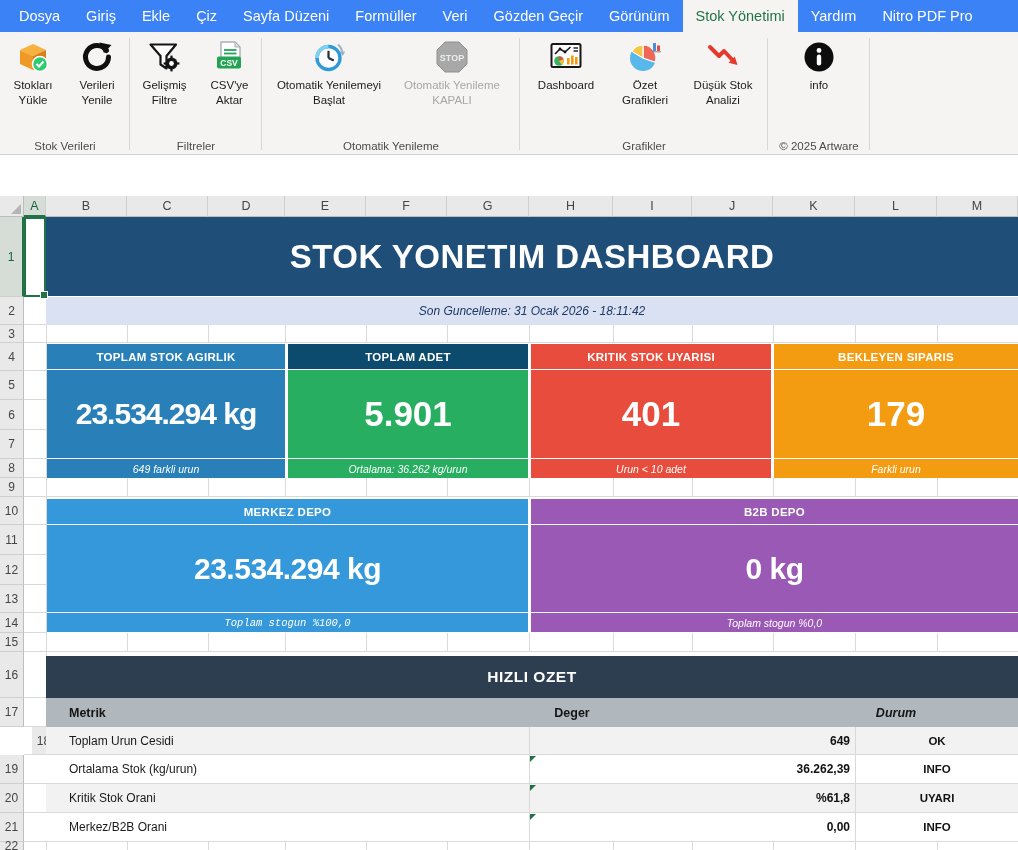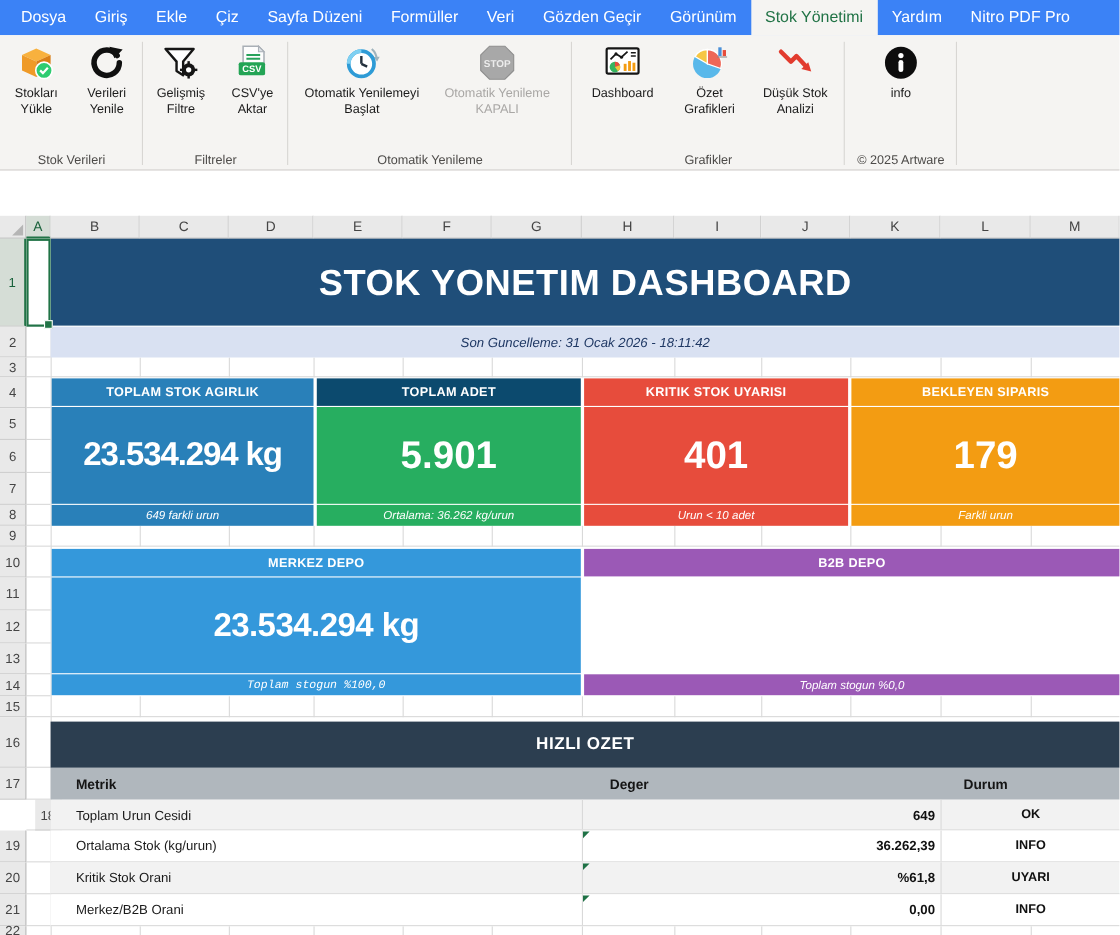--- a/index.html
+++ b/index.html
@@ -92,21 +92,21 @@
   .depot .cbody{font-size:30px;letter-spacing:-.5px;}
 
   
   .sum-title{position:absolute;left:46px;top:460px;width:972px;height:42px;z-index:1;
              display:flex;align-items:center;justify-content:center;color:#fff;font-size:15.5px;
              font-weight:bold;letter-spacing:.5px;}
   .sum-head{position:absolute;left:46px;top:502px;width:972px;height:29px;z-index:1;
             font-size:12.5px;font-weight:bold;color:#151515;}
   .sum-head .h-metric{position:absolute;left:23px;top:0;height:29px;display:flex;align-items:center;}
   .sum-head .h-deger{position:absolute;left:483px;width:86px;top:0;height:29px;display:flex;align-items:center;justify-content:center;}
-  .sum-head .h-durum{position:absolute;left:809px;width:82px;top:0;height:29px;display:flex;align-items:center;justify-content:center;}
+  .sum-head .h-durum{position:absolute;left:809px;width:82px;top:0;height:29px;display:flex;align-items:center;justify-content:center;font-style:italic;}
   .trow{position:absolute;left:46px;width:972px;z-index:1;border-bottom:1px solid #dadada;box-sizing:border-box;}
   .r0{top:531px;height:28px;background:#f2f2f2;}
   .r1{top:559px;height:29px;background:#fff;}
   .r2{top:588px;height:29px;background:#f2f2f2;}
   .r3{top:617px;height:29px;background:#fff;}
   .tm{position:absolute;left:23px;top:0;bottom:0;display:flex;align-items:center;font-size:12px;color:#1a1a1a;}
   .tv{position:absolute;left:483px;width:327px;top:0;bottom:0;display:flex;align-items:center;justify-content:flex-end;
       padding-right:5px;box-sizing:border-box;font-size:12px;font-weight:bold;color:#111;
       border-left:1px solid #d9d9d9;border-right:1px solid #d9d9d9;}
   .ts{position:absolute;left:810px;width:162px;top:0;bottom:0;display:flex;align-items:center;justify-content:center;
@@ -464,20 +464,23 @@
           <span>23.534.294 kg</span>
         </div>
       <div class="cfoot" style="background-color: rgb(52, 152, 219); font-family: Liberation Mono, monospace;">
           <span>Toplam stogun %100,0</span>
         </div>
     </div>
     <div class="card depot dep2">
       <div class="chead" style="background-color: rgb(155, 89, 182);">
           <span>B2B DEPO</span>
         </div>
+      <div class="cbody" style="background-color: rgb(155, 89, 182);">
+          <span>0 kg</span>
+        </div>
       <div class="cfoot" style="background-color: rgb(155, 89, 182);">
           <span>Toplam stogun %0,0</span>
         </div>
     </div>
 
     <div class="sum-title" style="background-color: rgb(44, 62, 80);">
       <span>HIZLI OZET</span>
     </div>
     <div class="sum-head" style="background-color: rgb(176, 183, 189);">
       <span class="h-metric">Metrik</span>

